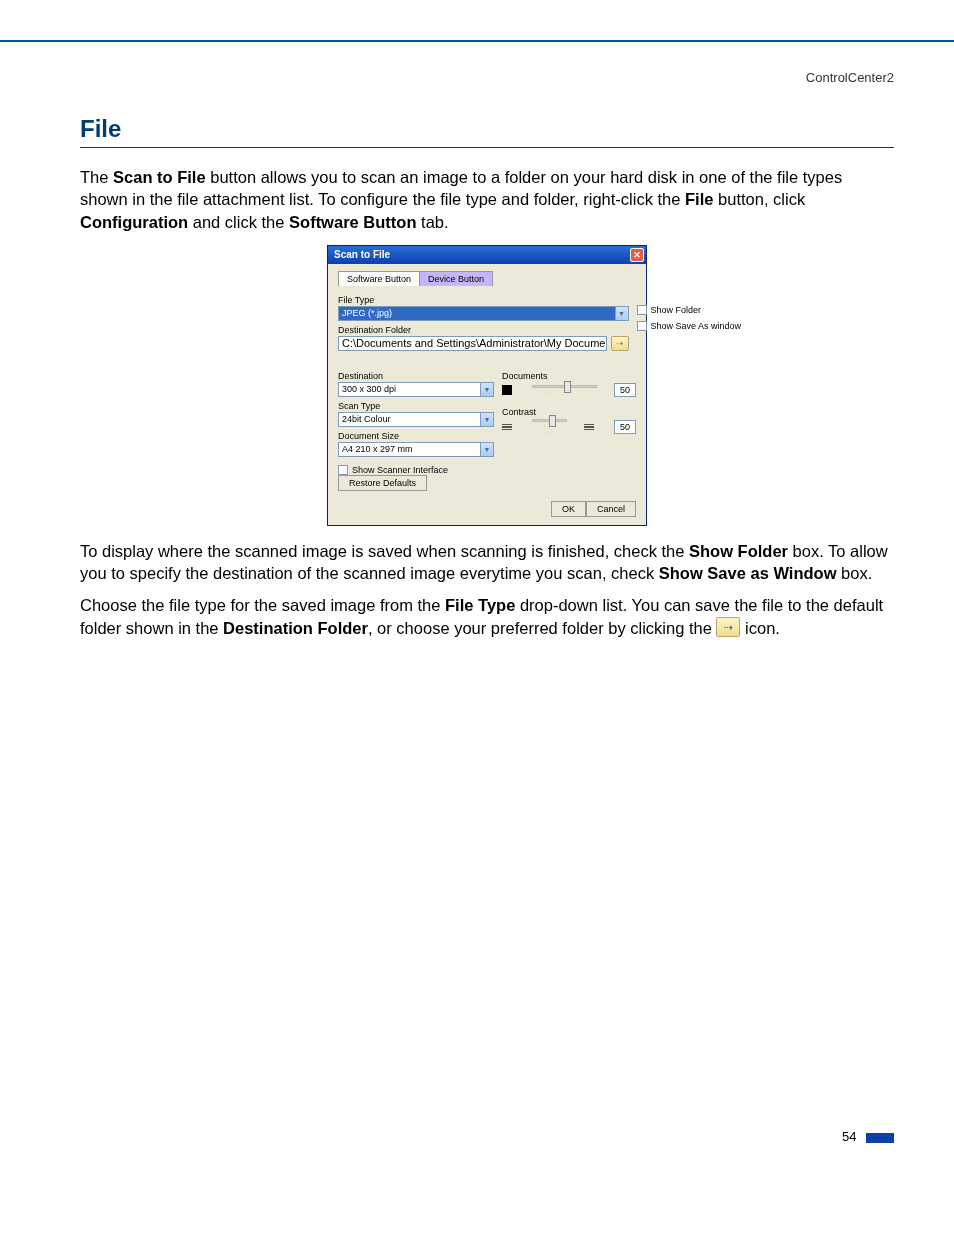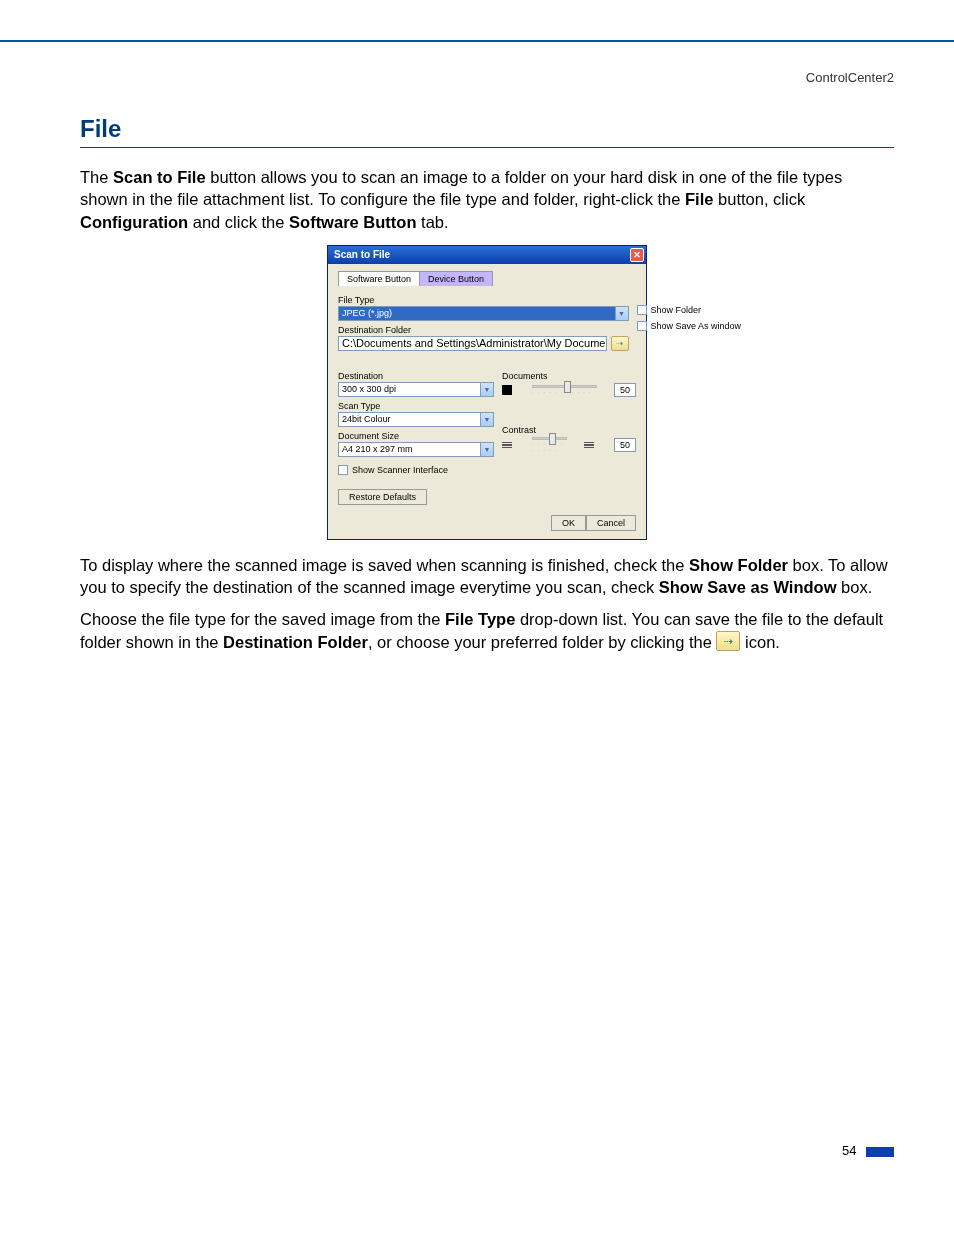--- a/index.html
+++ b/index.html
@@ -177,21 +177,21 @@
     margin-right: 3px;
   }
   .contrast-lines span { width:10px; height:1.5px; background:#555; }
   .ticks { font-size: 6px; color:#9aa; letter-spacing: 1px; margin-top:1px; }
   .restore-btn, .std-btn {
     border: 1px solid #999;
     background: #ece9d8;
     font-size: 9px;
     padding: 2px 10px;
   }
-  .restore-wrap { margin-top: 14px; }
+  .restore-wrap { }
   .dlg-footer { display: flex; justify-content: flex-end; margin-top: 10px; }
   .inline-icon {
     display: inline-flex;
     width: 24px; height: 20px;
     border: 1px solid #b9a36a;
     background: linear-gradient(#fff7c8,#f2dd8c);
     border-radius: 2px;
     vertical-align: middle;
     align-items: center; justify-content: center;
     font-size: 11px; color: #2a6fd6;
@@ -299,21 +299,21 @@
                 <span class="bright-box"></span>
                 <div style="flex:1">
                   <div class="slider-track">
                     <div class="slider-thumb"></div>
                   </div>
                   <div class="ticks">· · · · · · · · · · ·</div>
                 </div>
                 <div class="slider-val">50</div>
               </div>
             </div>
-            <div class="slider-block" style="margin-top:28px;">
+            <div class="slider-block" style="margin-top:10px;">
               <div class="slider-label">Contrast</div>
               <div class="slider-row">
                 <span class="contrast-lines">
                     <span></span>
                     <span></span>
                     <span></span>
                   </span>
                 <div style="flex:1">
                   <div class="slider-track">
                     <div class="slider-thumb"></div>

